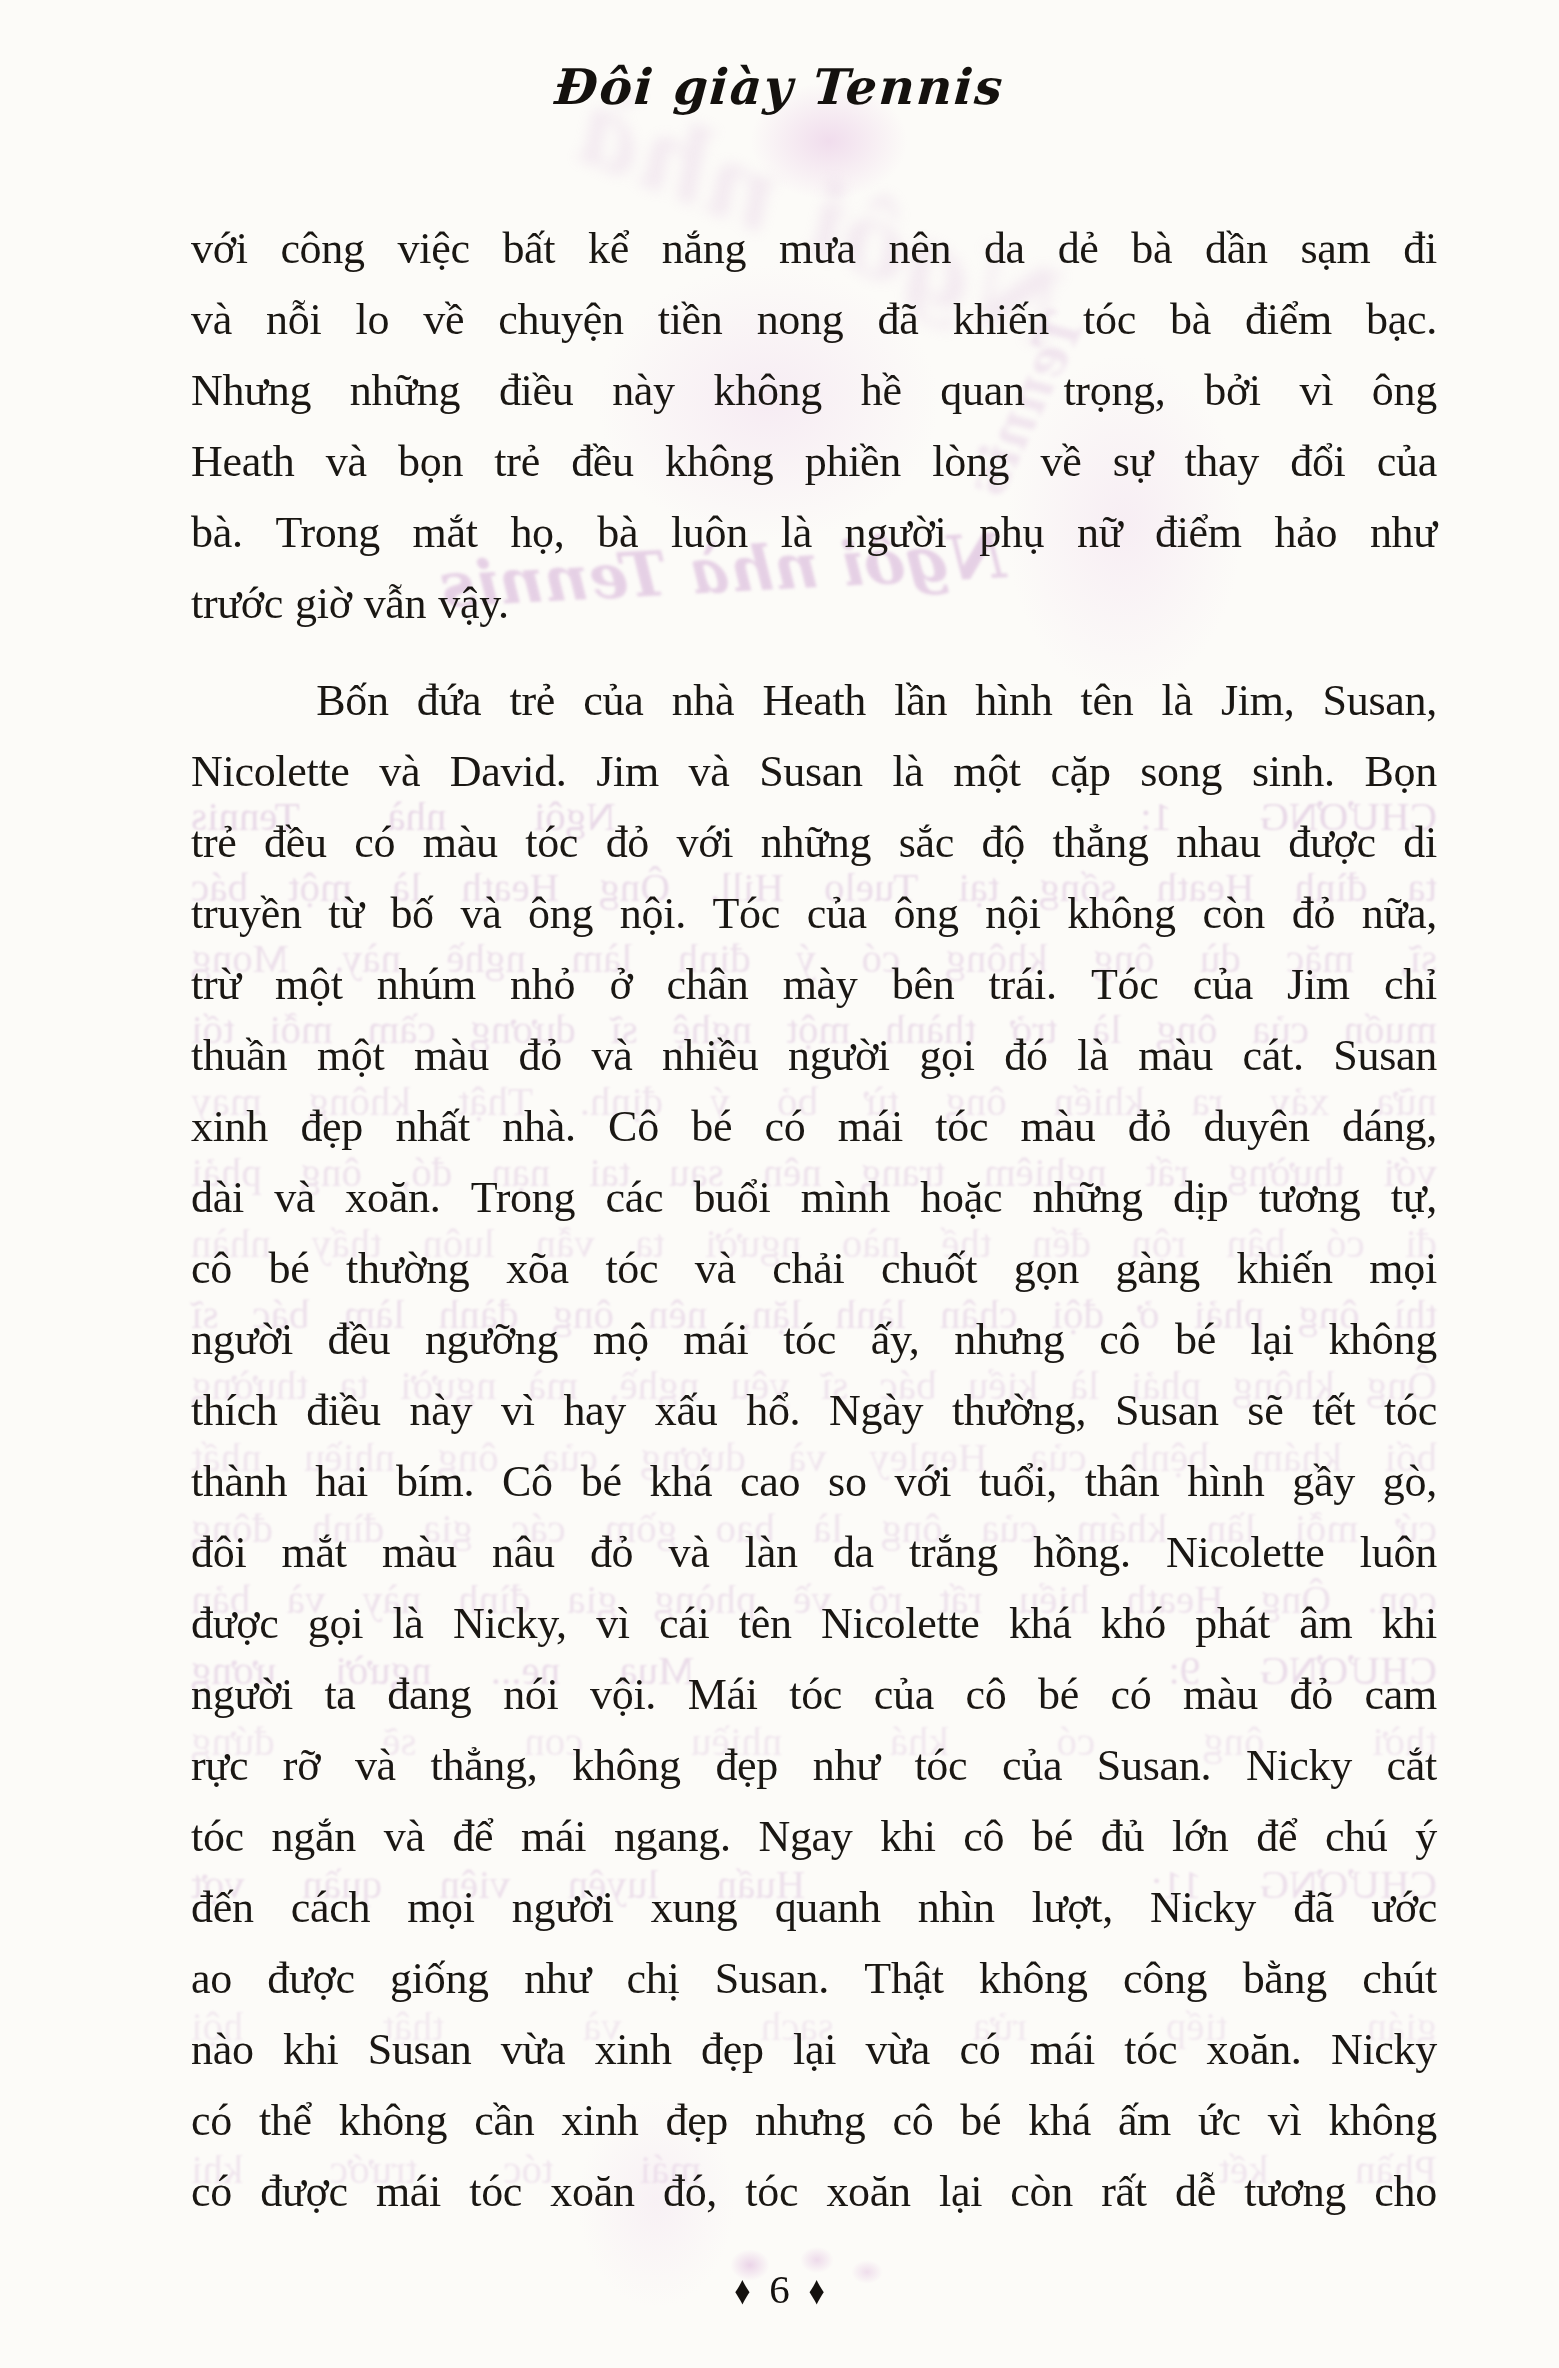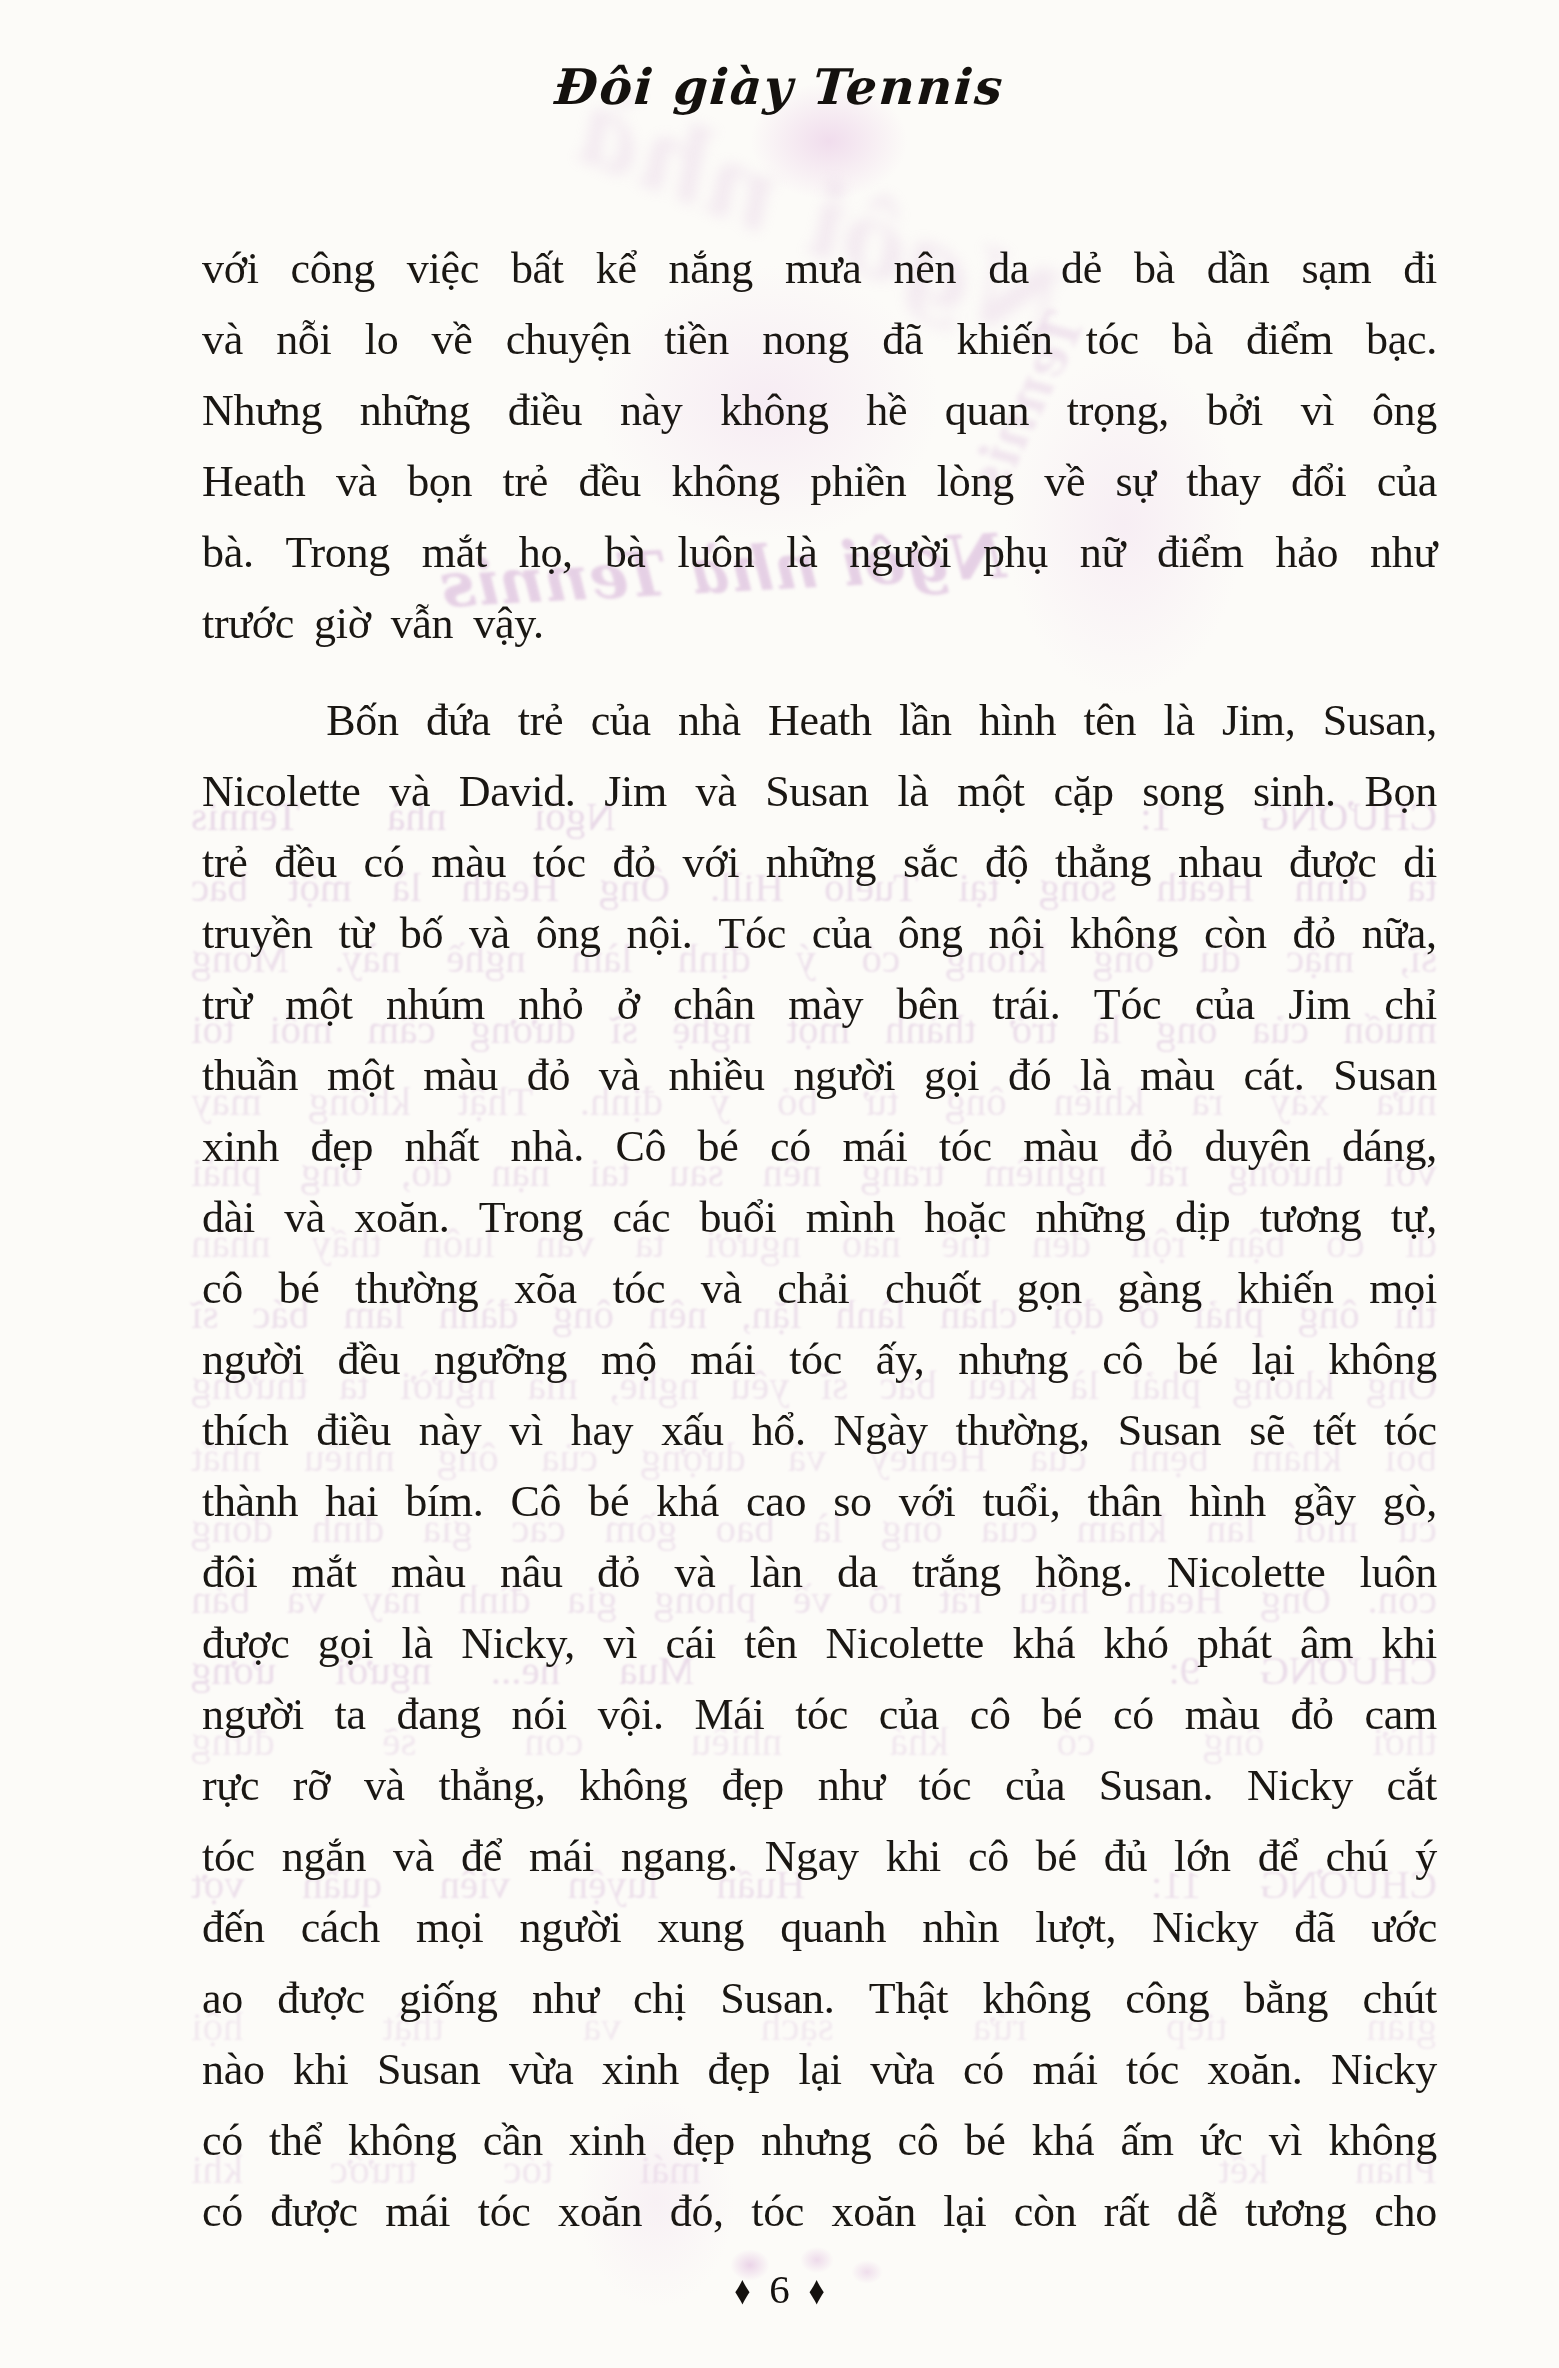--- a/index.html
+++ b/index.html
@@ -32,26 +32,25 @@
     font-size:49px;letter-spacing:1.9px;
     color:#14110e;
     transform:skewX(-4deg);
   }
   .body-text{
     position:absolute;left:191px;top:223px;width:1246px;
   }
   .para + .para{margin-top:26px;}
   .line{
     display:flex;justify-content:space-between;
-    height:71px;align-items:flex-end;
+    height:71px;align-items:flex-start;
     font-size:44px;letter-spacing:-0.3px;
     white-space:pre;
-    margin-left:11px;
   }
-  .line.no-just{justify-content:flex-start;gap:20px;}
+  .line.no-just{justify-content:flex-start;gap:12px;}
   .line .indent{display:inline-block;width:97px;flex:0 0 97px;}
   
   .ghost-line{
     position:absolute;left:191px;width:1246px;
     display:flex;justify-content:space-between;
     font-size:41px;color:#c9a2cd;
     transform:scaleX(-1);
     filter:blur(1.2px);
     white-space:pre;pointer-events:none;
   }

